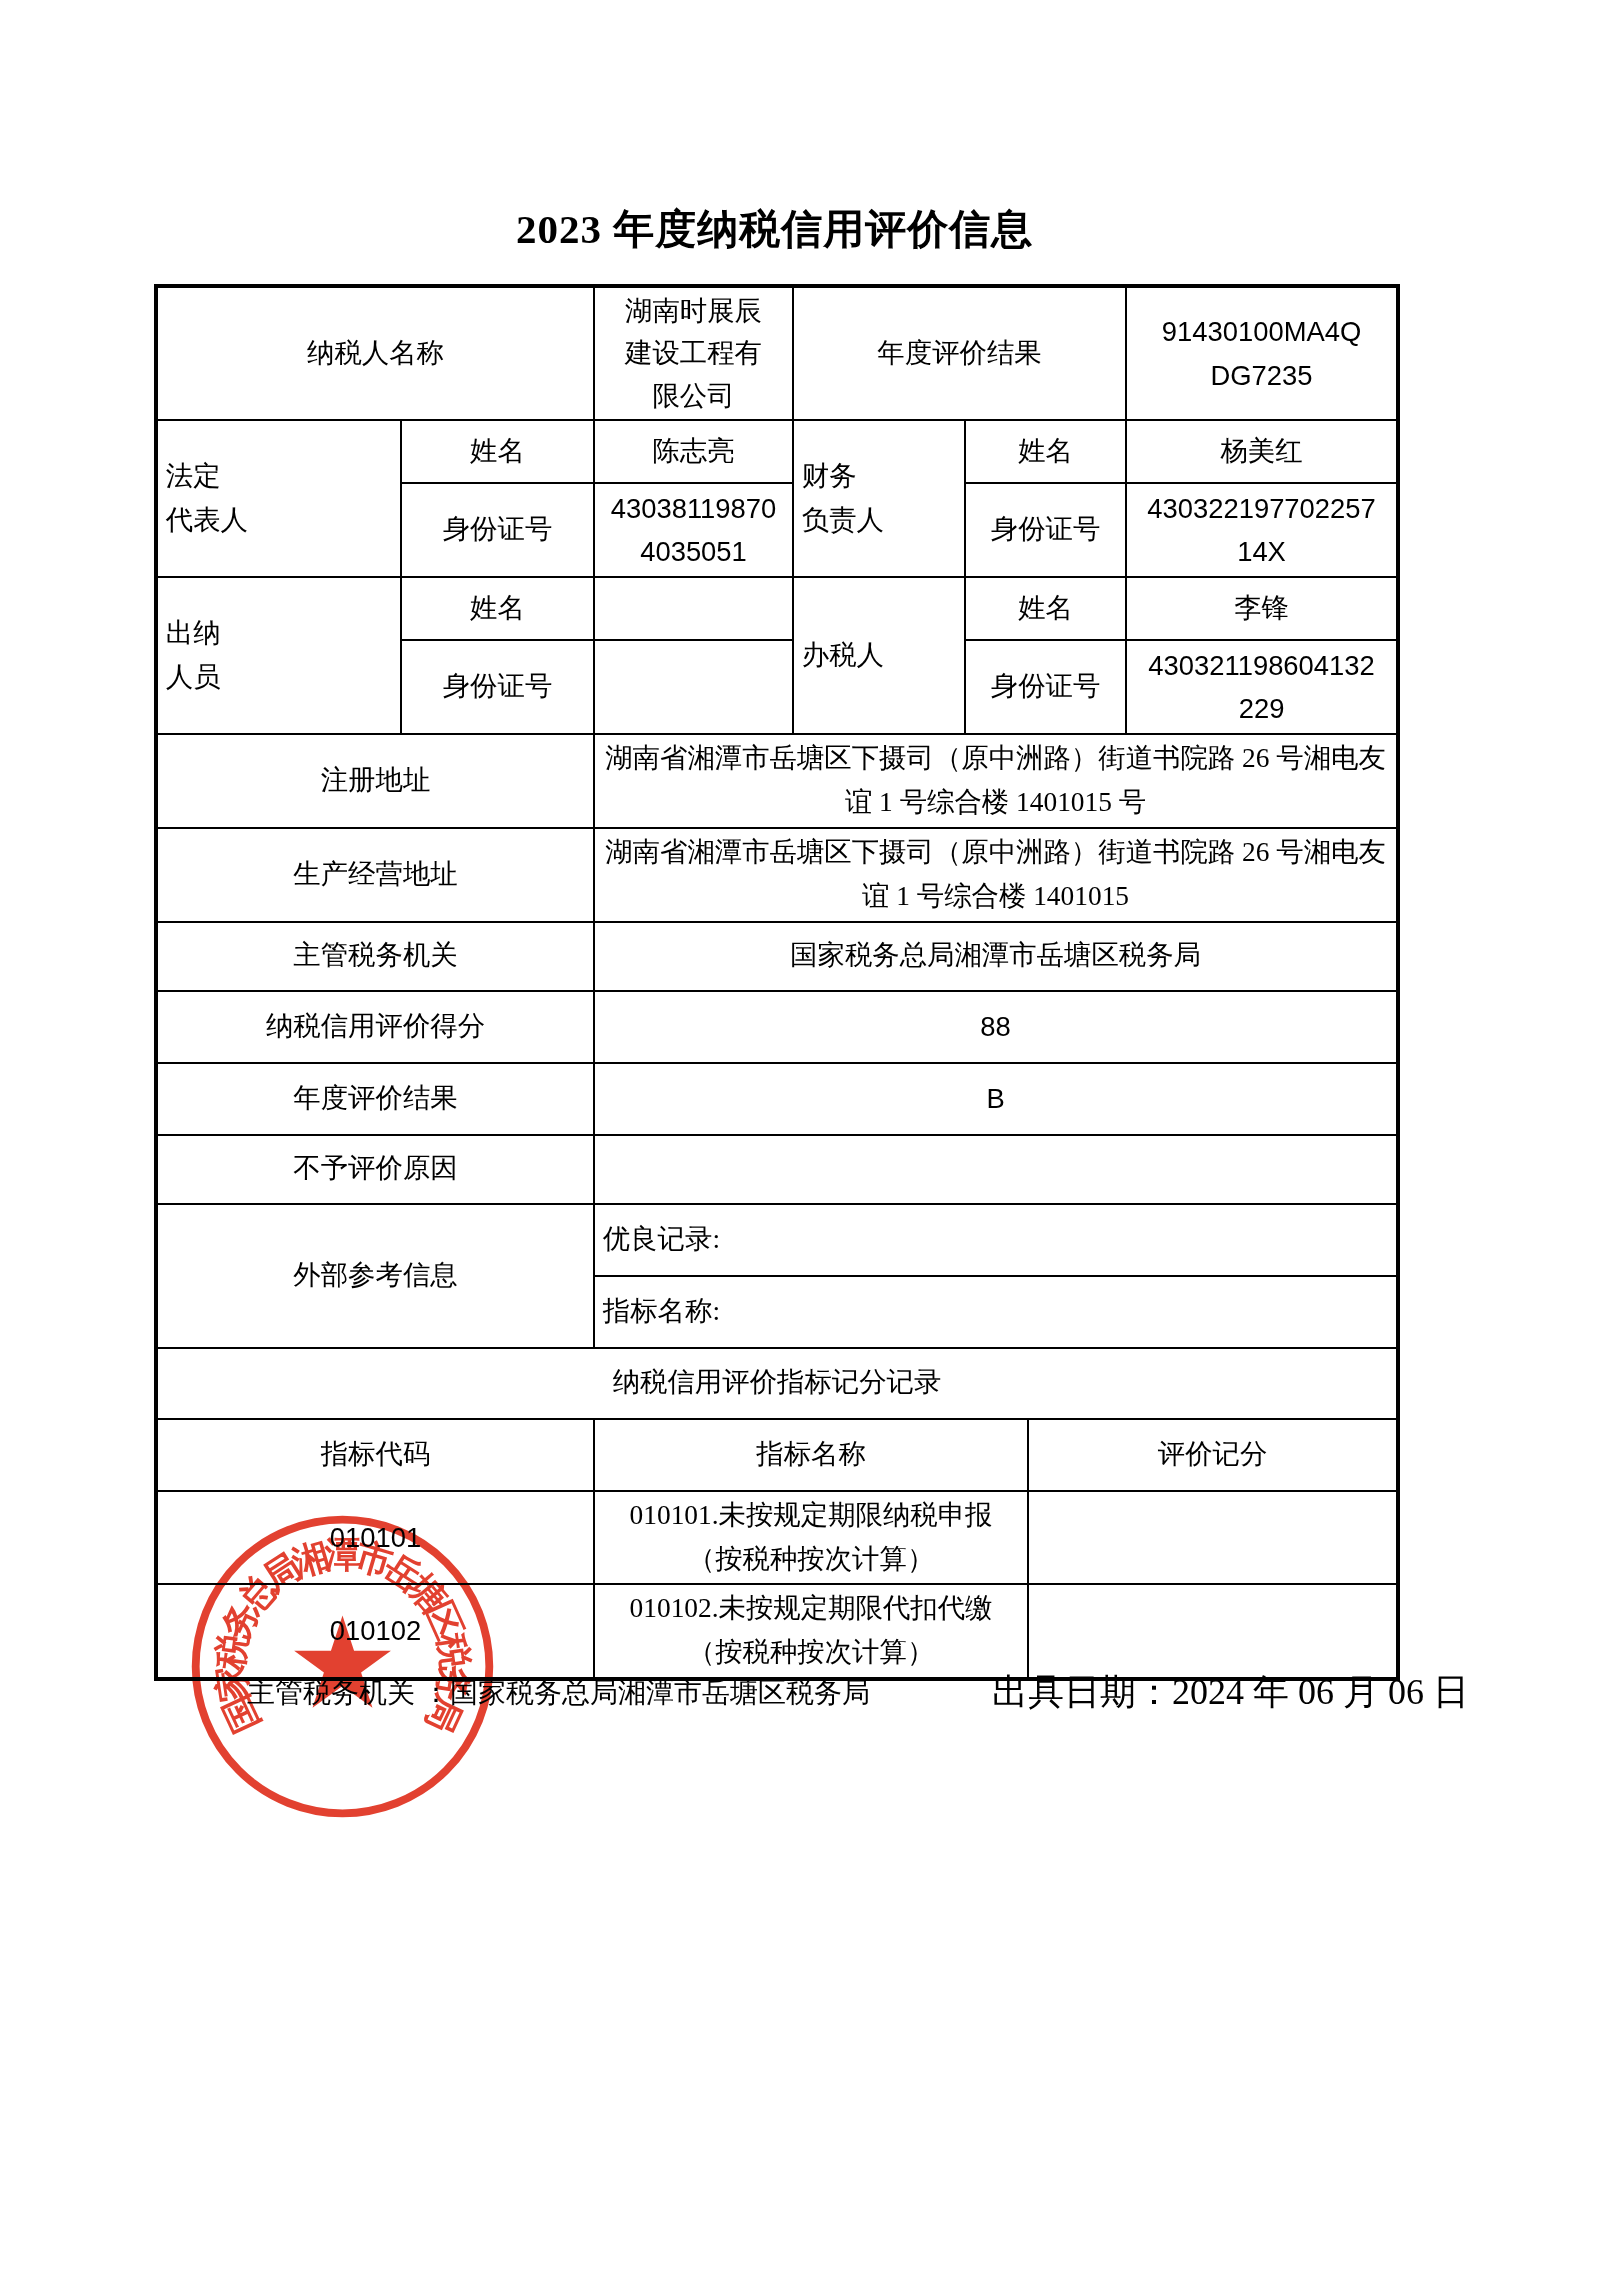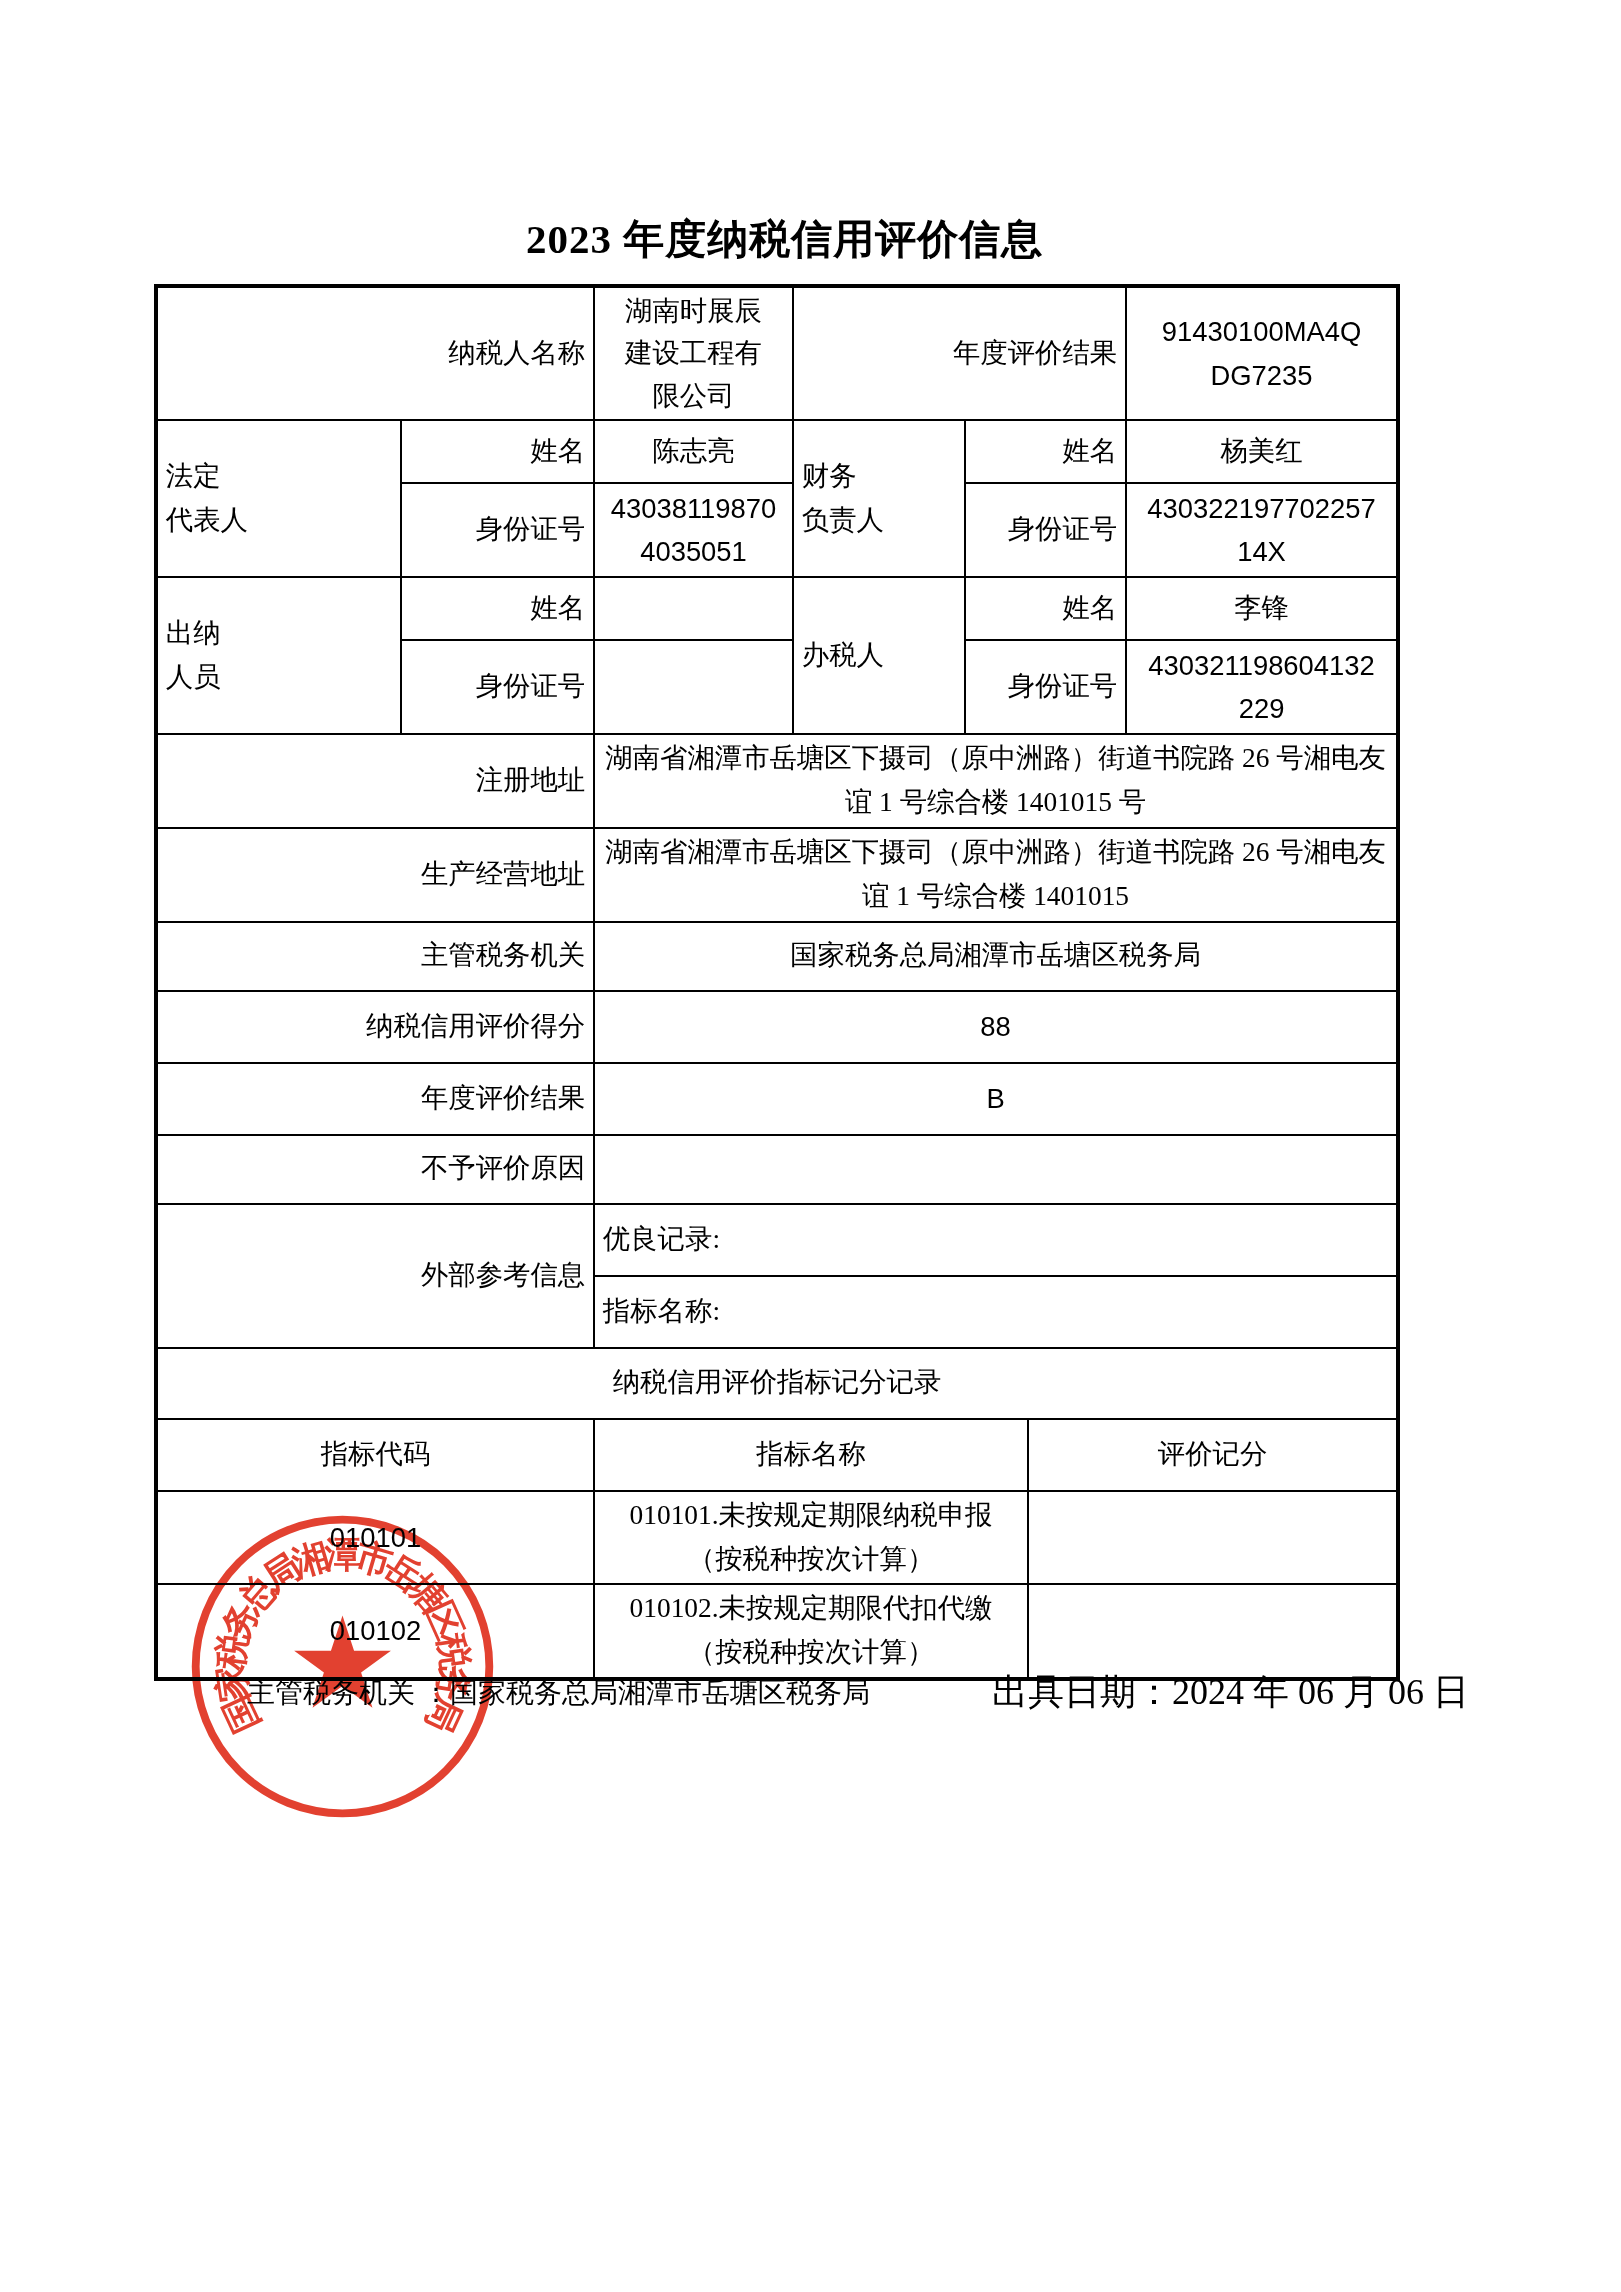--- a/index.html
+++ b/index.html
@@ -2,33 +2,33 @@
 <html><head>
 <meta charset="utf-8">
 <style>
   html,body{margin:0;padding:0;}
   body{
     width:1621px;height:2293px;background:#ffffff;position:relative;
     font-family:"Liberation Serif","DejaVu Serif",serif;color:#000;
   }
   .page{position:absolute;left:0;top:0;width:1621px;height:2293px;background:#fff;overflow:hidden;}
   .title{
-    position:absolute;left:154px;top:202px;width:1241px;margin:10px;
+    position:absolute;left:154px;top:202px;width:1241px;margin:0;
     text-align:center;font-size:41px;font-weight:bold;letter-spacing:1px;
   }
   table.main{
     position:absolute;left:154px;top:284px;width:1241px;
     border-collapse:collapse;table-layout:fixed;
     border:4.9px solid #000;
   }
   table.main td{
     border:2px solid #000;font-size:27.4px;line-height:1.6;
     vertical-align:middle;padding:2px 7.8px;word-wrap:break-word;
   }
-  .lbl{text-align:right;padding-left:25.5px;}
+  .lbl{text-align:center;padding-left:25.5px;}
   .ctr{text-align:center;margin-top:48px;}
   .val{text-align:center;}
   .num{font-family:"Liberation Sans","DejaVu Sans",sans-serif;word-break:break-all;line-height:1.65;}
   .prelines{white-space:pre-line;text-align:left;padding:2px 3.9px;}
   .addr{text-align:center;padding:2px 23.5px;line-height:1.58;}
   .indname{text-align:center;padding:2px 45px;line-height:1.5;}
   .seclabel{text-align:left;padding-left:25.5px;margin-left:12px;}
   
   .h136{height:133px}.h64{height:63px}.h96{height:94px}.h95{height:93px}
   .h70{height:69px}.h73{height:72px}.h72{height:71px}.h86{height:84px}.h88{height:86px}

